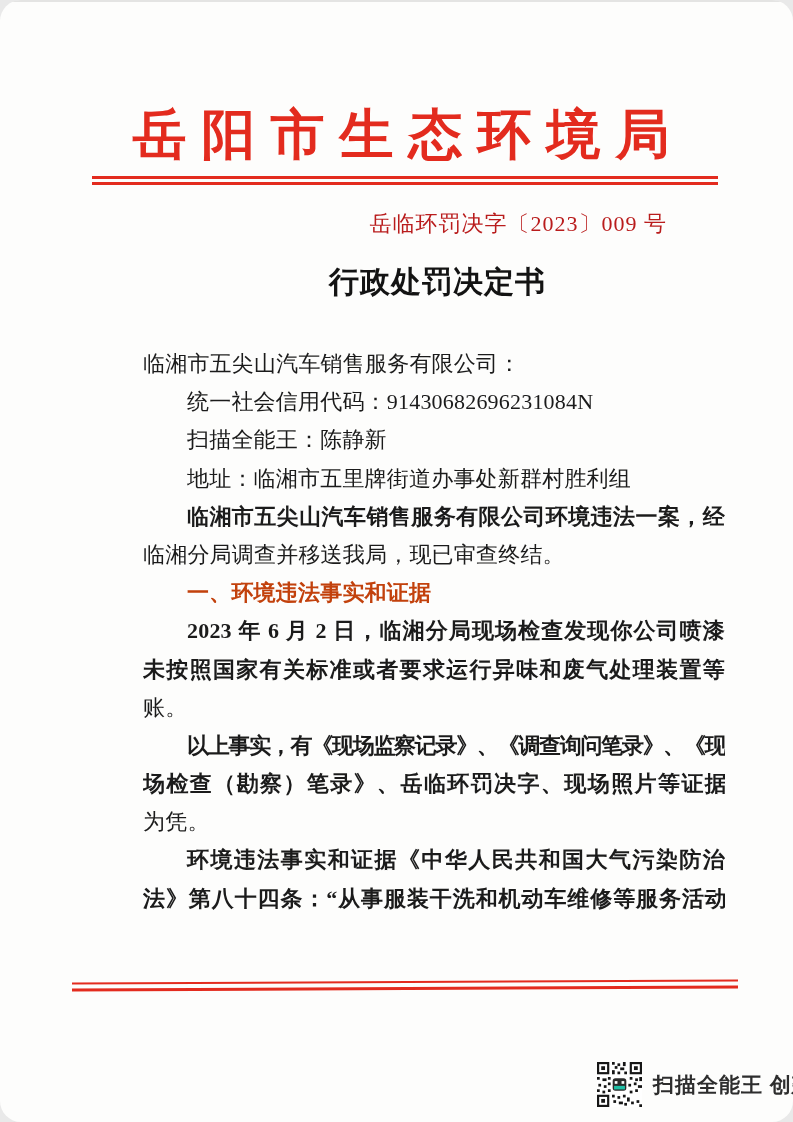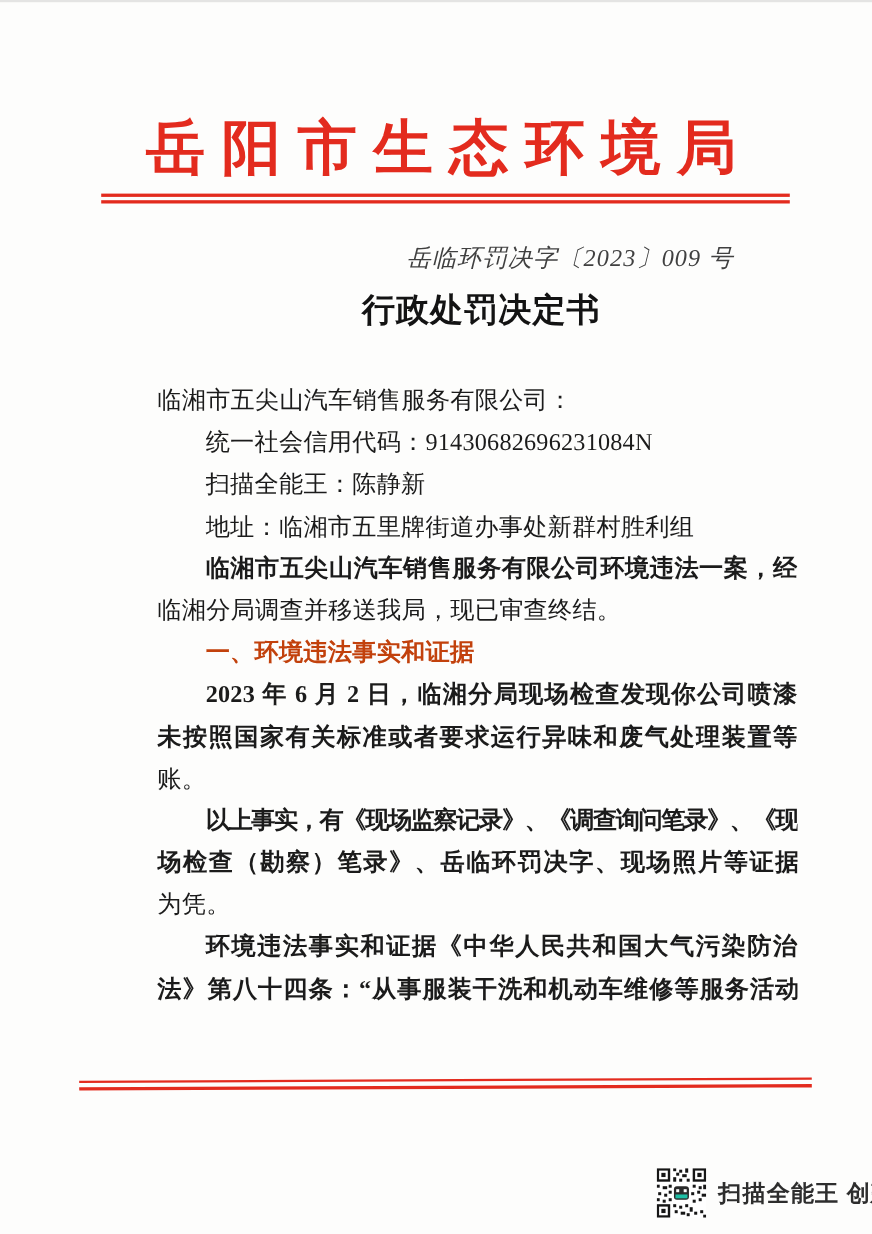--- a/index.html
+++ b/index.html
@@ -4,20 +4,21 @@
 <style>
   html,body{margin:0;padding:0;background:#e9e9e9;}
   .page{
     position:relative;
     width:793px;height:1122px;
     margin:0 auto;
     background:#fdfdfc;
     overflow:hidden;
     font-family:"Liberation Serif","DejaVu Serif",serif;
     color:#1b1b1b;
+    border-radius:21px;
   }
   .scan-edge-top{
     position:absolute;top:0;left:0;right:0;height:2px;
     background:#cfcfcd;opacity:.55;
   }
   .agency{
     position:absolute;top:99px;left:0;width:100%;
     text-align:center;
     font-size:54px;font-weight:bold;
     letter-spacing:15px;
@@ -31,23 +32,23 @@
     border-top:3px solid #e32b1e;
     border-bottom:3px solid #e32b1e;
   }
   .rule-bottom{
     top:981px;left:72px;width:666px;height:9px;
     border-top:2px solid #e32b1e;
     border-bottom:3.5px solid #e32b1e;
     transform:rotate(-0.25deg);
   }
   .docnum{
-    position:absolute;top:220px;right:126px;
-    font-size:22px;color:#404040;
-    letter-spacing:1px;white-space:nowrap;font-style:italic;
+    position:absolute;top:209px;right:126px;
+    font-size:22px;color:#b91c1c;
+    letter-spacing:1px;white-space:nowrap;
   }
   .title{
     position:absolute;top:262px;left:0;width:100%;margin:0;
     text-align:center;
     font-size:30px;font-weight:bold;color:#131313;
     letter-spacing:1px;
     transform:translateX(41px);
   }
   .body{
     position:absolute;top:345px;left:127px;width:582px;

